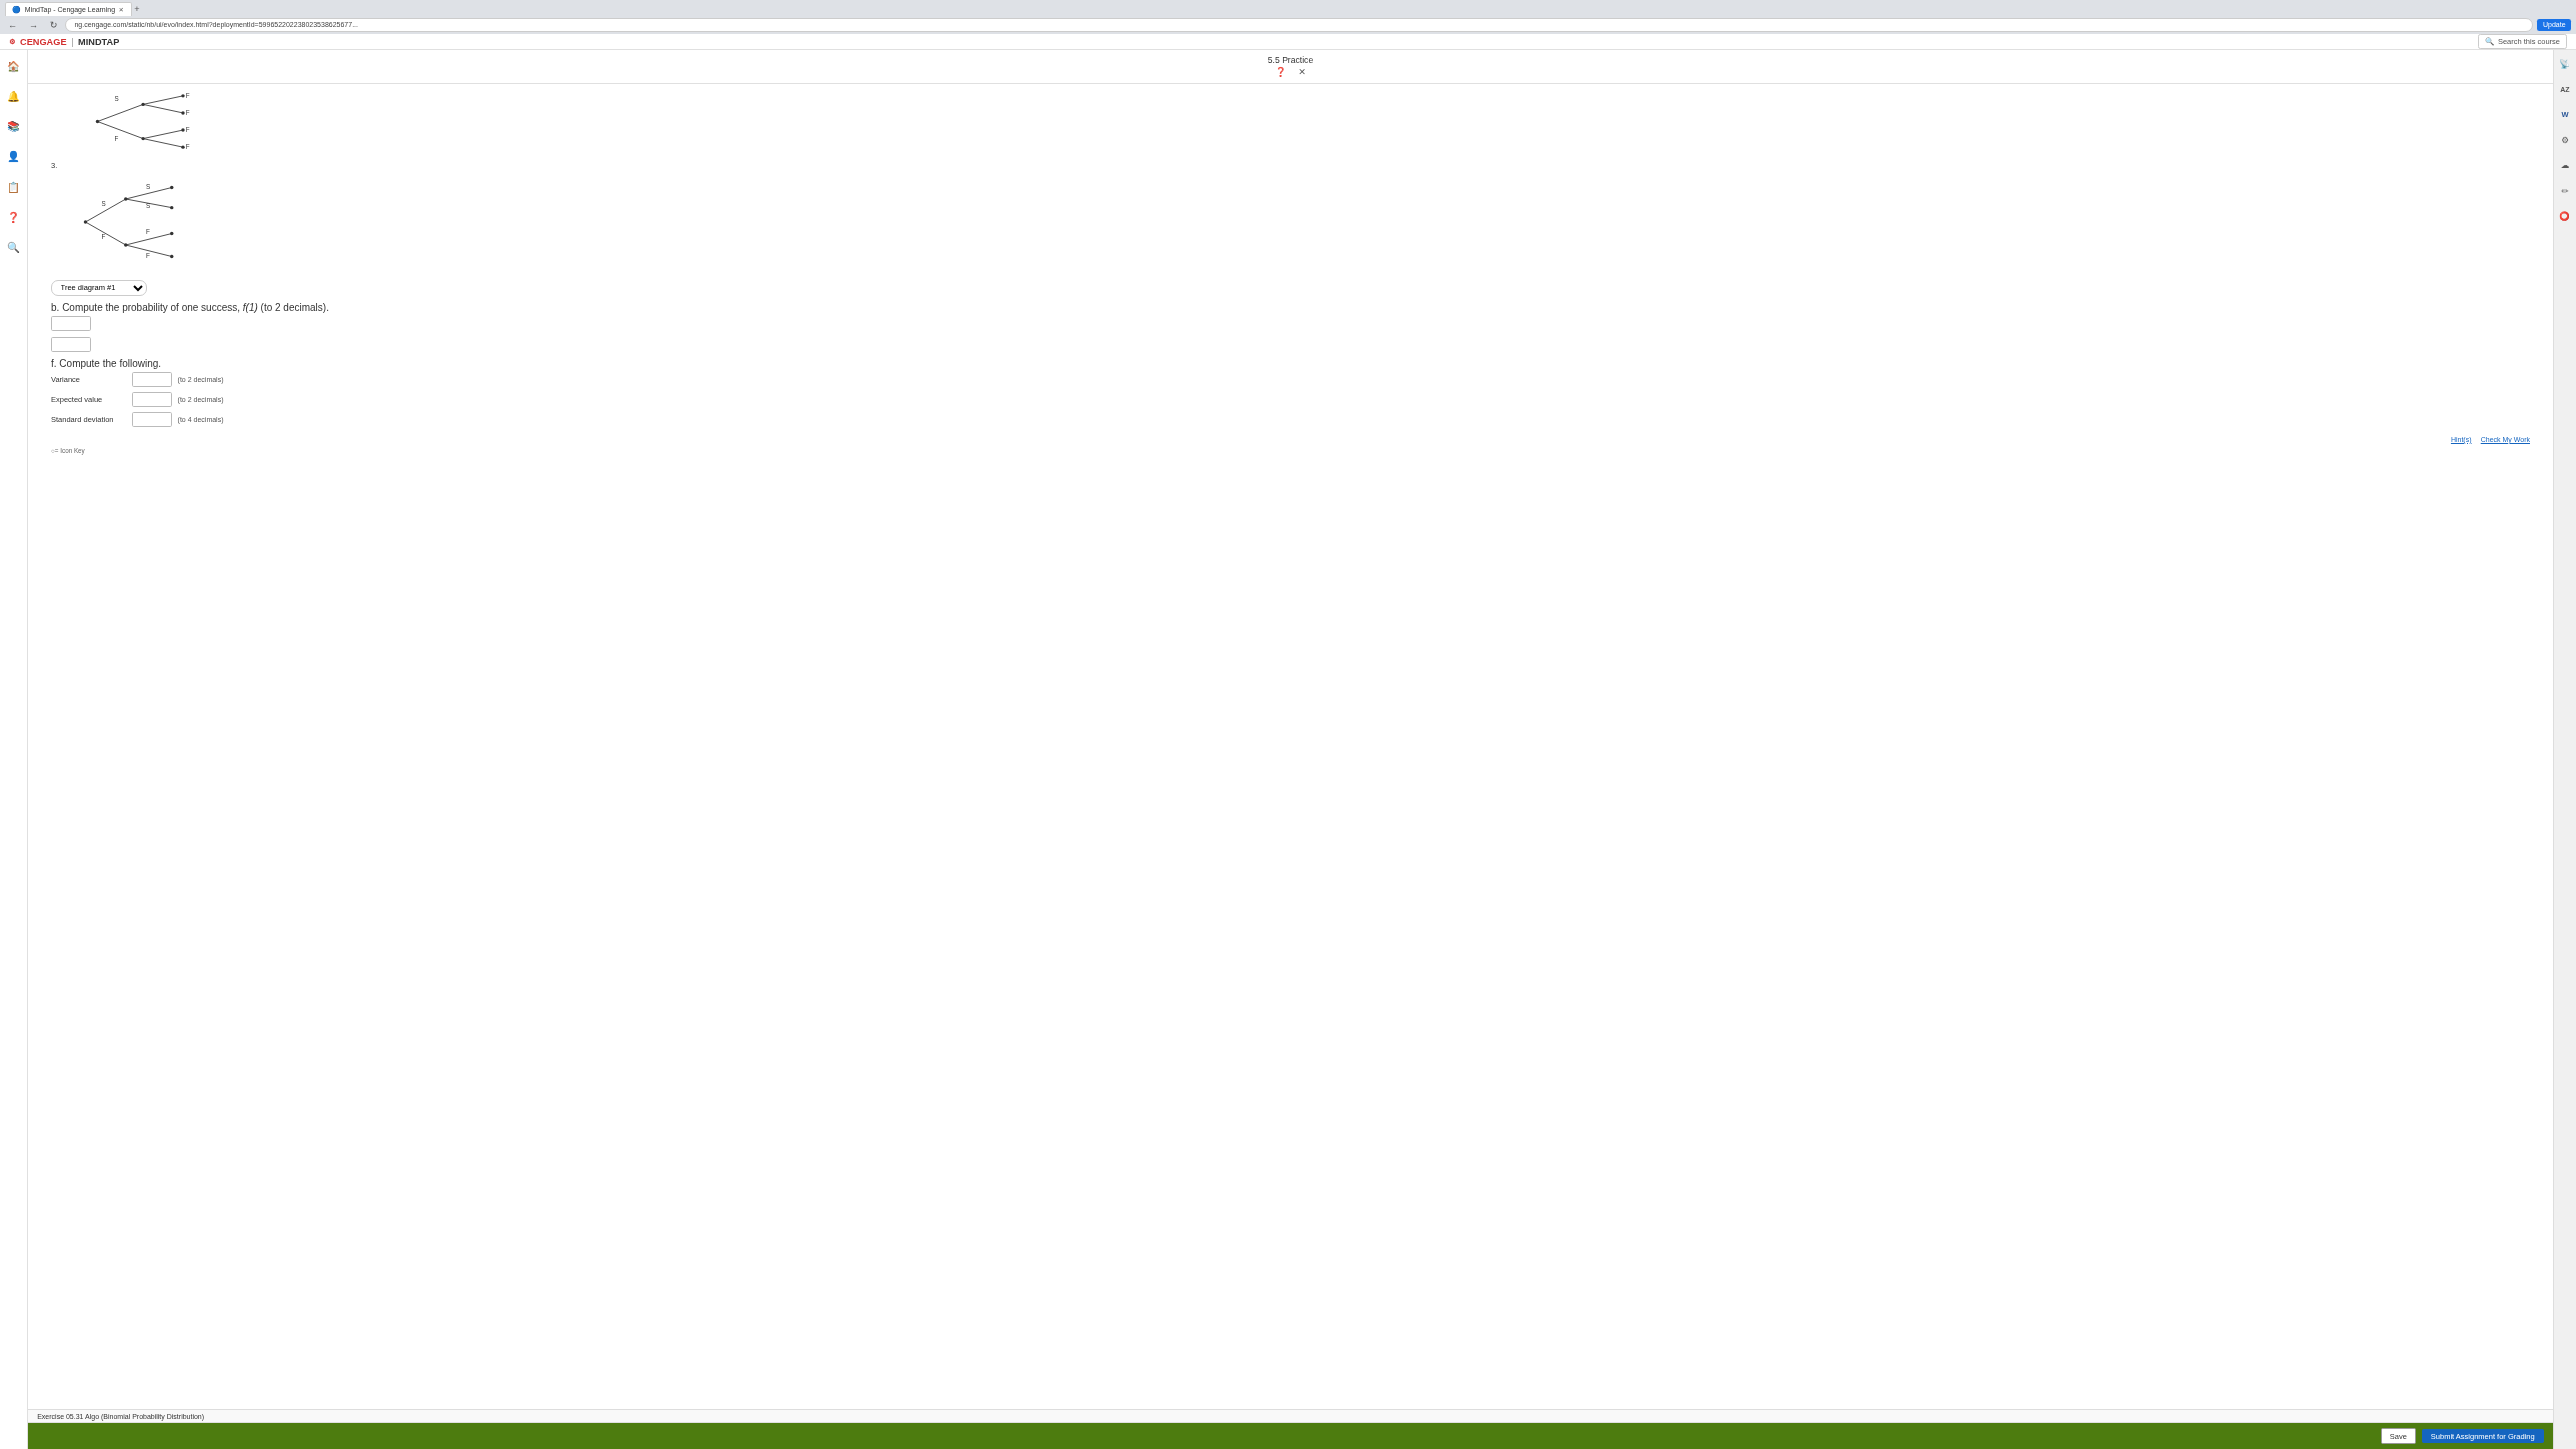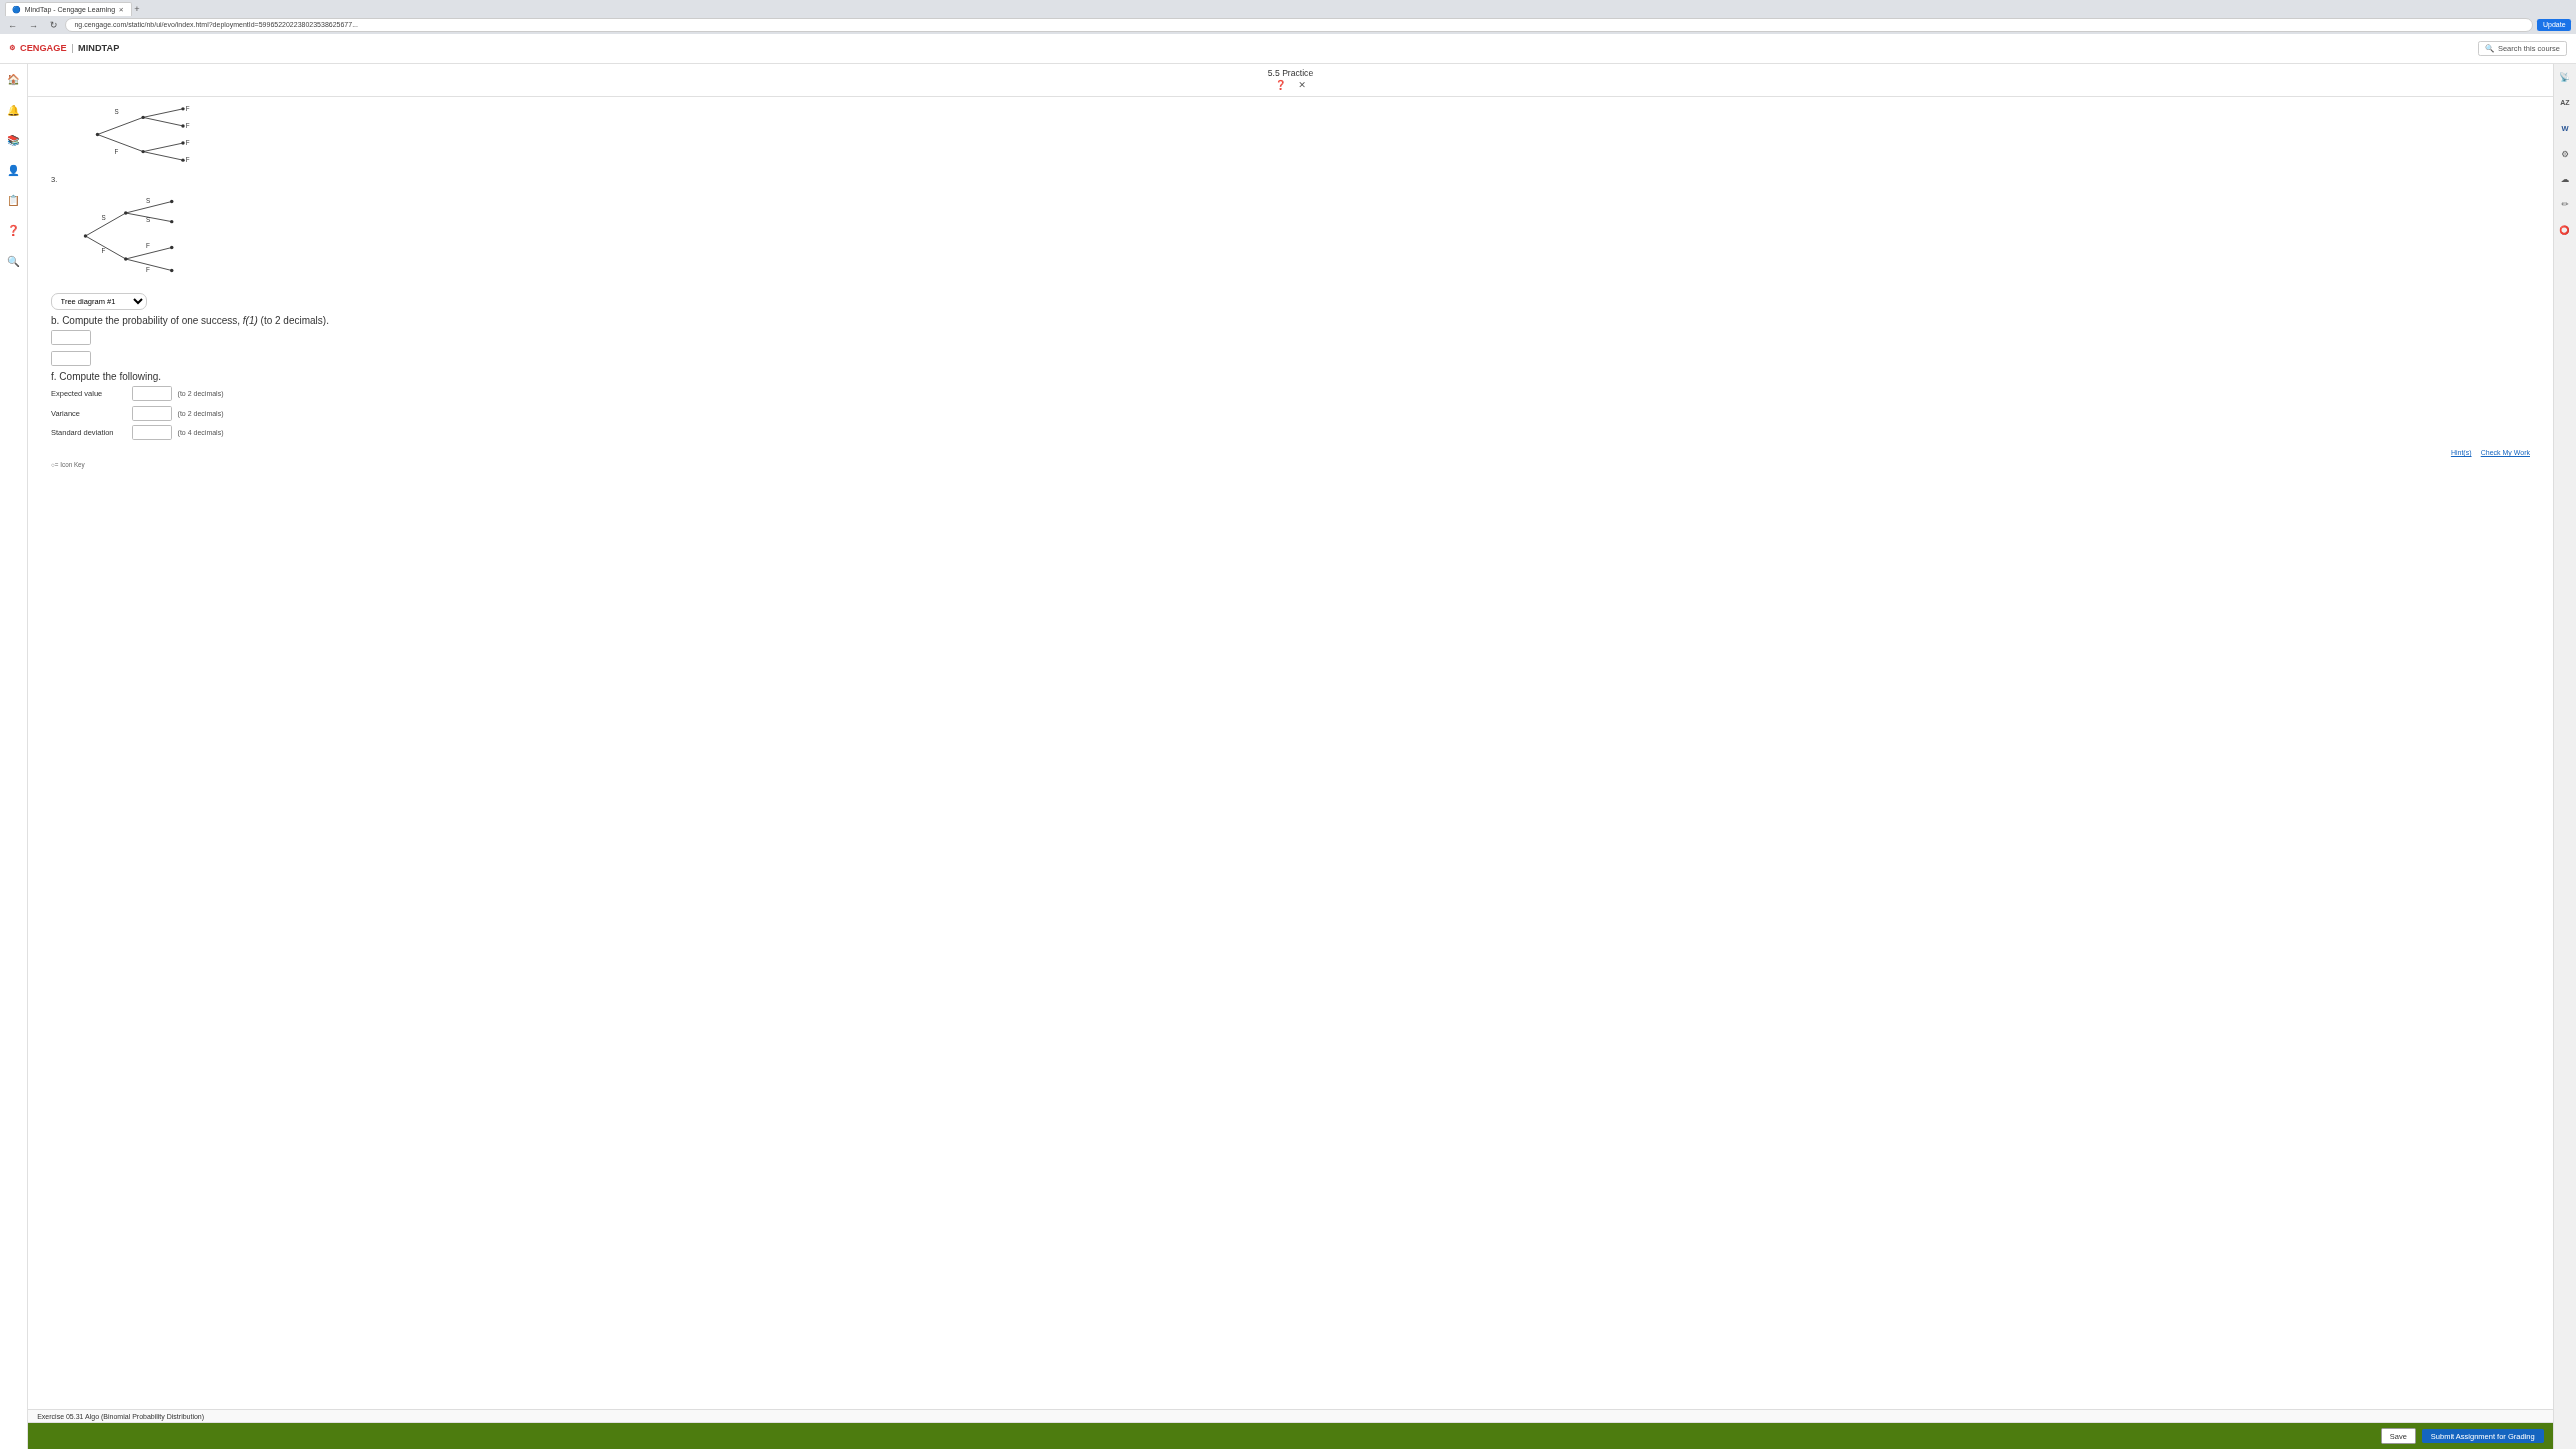--- a/index.html
+++ b/index.html
@@ -85,21 +85,21 @@
       cursor: pointer;
       color: #555;
       font-size: 10.4px;
     }
 
     
     .top-bar {
       display: flex;
       align-items: center;
       padding: 0 9.2px;
-      height: 30px;
+      height: 16px;
       border-bottom: 0.6px solid #e0e0e0;
       background: #fff;
       justify-content: space-between;
     }
     .brand {
       display: flex;
       align-items: center;
       gap: 4.6px;
       font-weight: bold;
       font-size: 9.2px;
@@ -455,26 +455,26 @@
           <input class="answer-input" type="text" style="">
         </div>
 
         <div class="question-section">
           <div class="question-text">
             <span class="part-label">f.</span>
             <span>Compute the following.</span>
           </div>
           <div class="compute-table">
             <div class="compute-row">
-              <span class="compute-label">Expected value</span>
+              <span class="compute-label">Variance</span>
               <input class="answer-input" type="text" style="">
               <span class="compute-unit">(to 2 decimals)</span>
             </div>
             <div class="compute-row">
-              <span class="compute-label">Variance</span>
+              <span class="compute-label">Expected value</span>
               <input class="answer-input" type="text" style="">
               <span class="compute-unit">(to 2 decimals)</span>
             </div>
             <div class="compute-row">
               <span class="compute-label">Standard deviation</span>
               <input class="answer-input" type="text" style="">
               <span class="compute-unit">(to 4 decimals)</span>
             </div>
           </div>
         </div>

